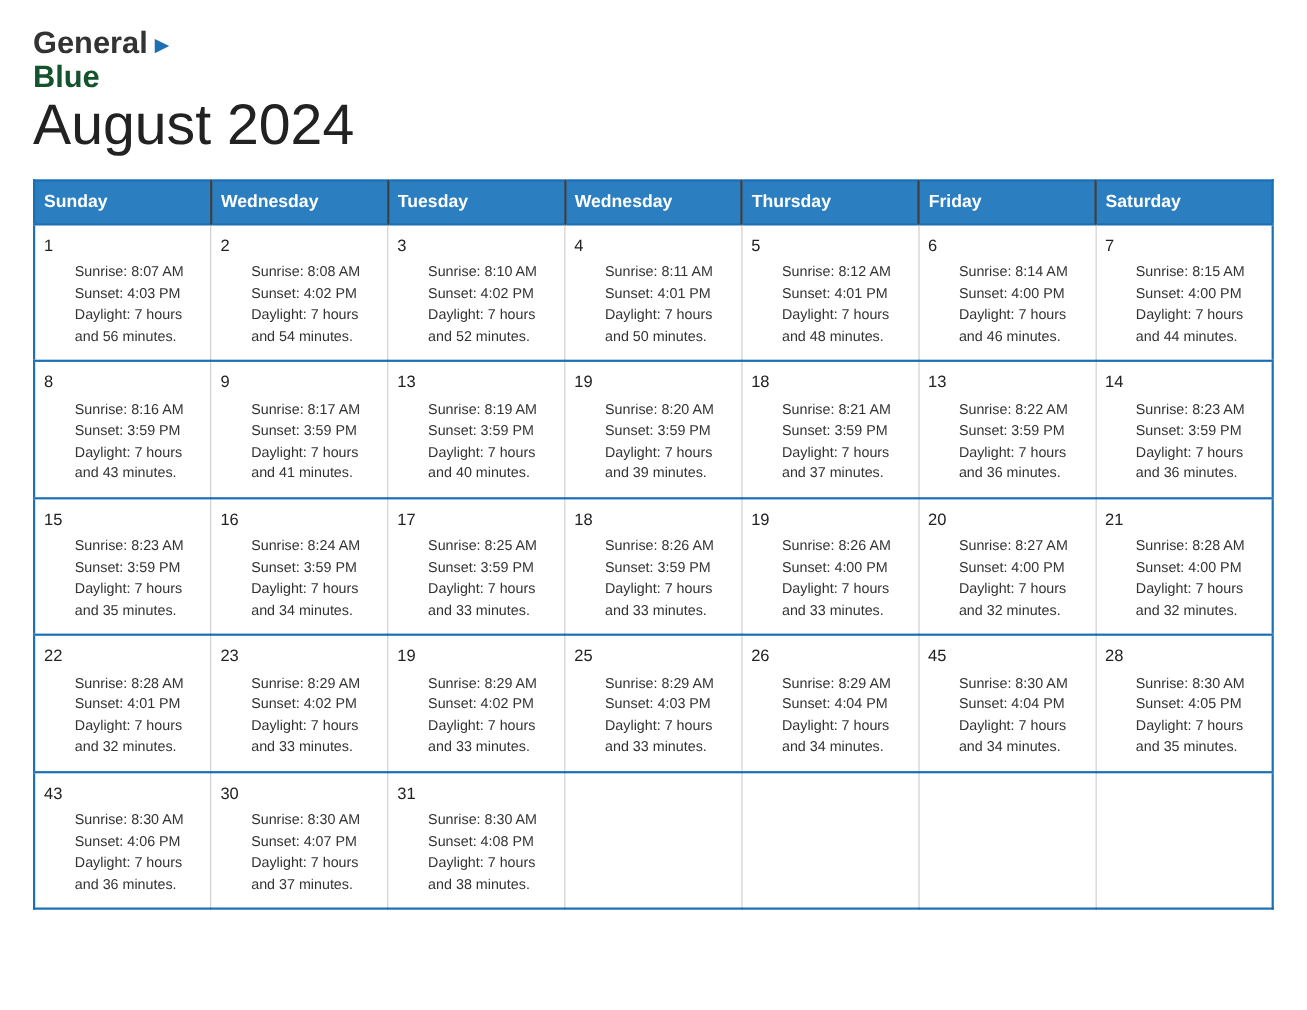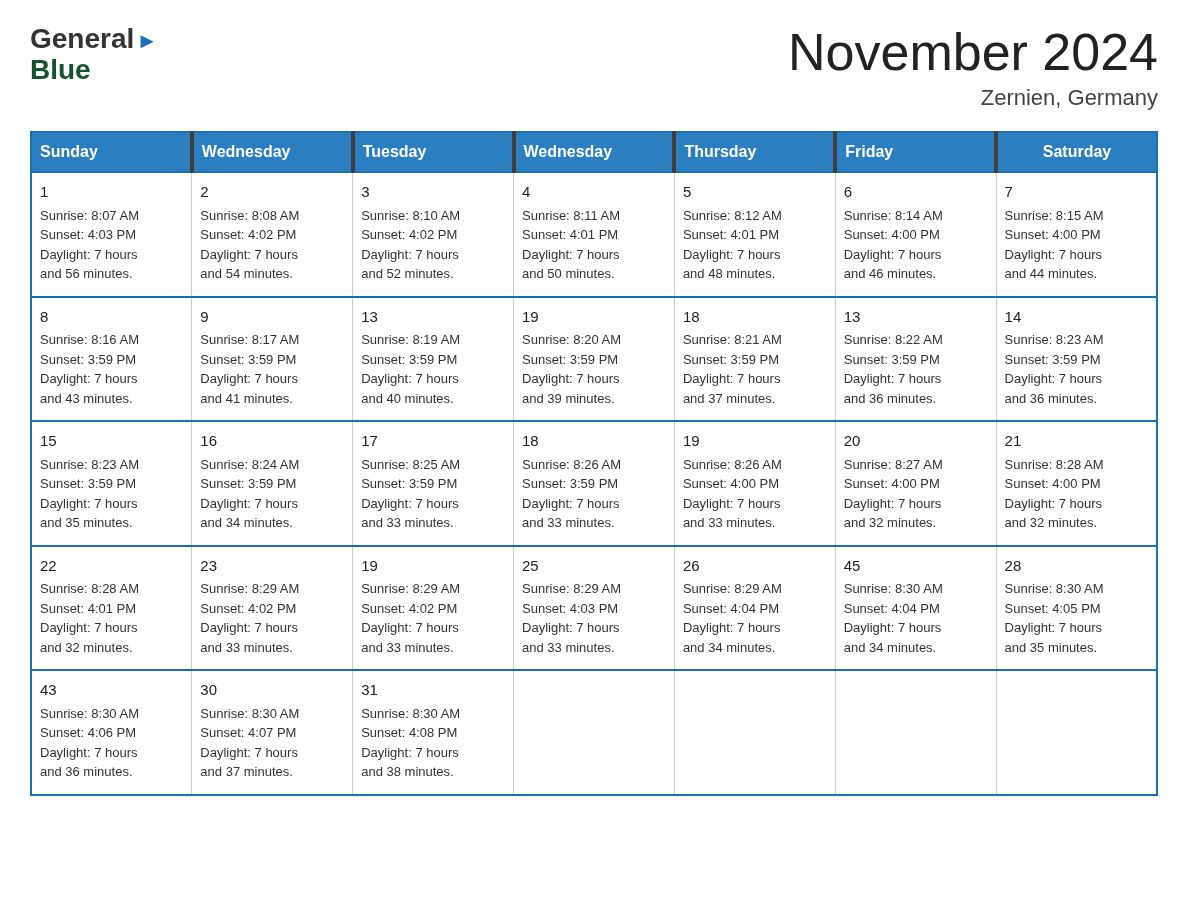--- a/index.html
+++ b/index.html
@@ -8,20 +8,21 @@
       background: #fff;
       padding: 24px 30px;
       width: 1188px;
       min-height: 918px;
     }
     .header-area {
       display: flex;
       justify-content: space-between;
       align-items: flex-start;
       margin-bottom: 20px;
+      flex-direction: column;
     }
     .logo {
       display: flex;
       align-items: center;
       gap: 0;
     }
     .logo-text-blue {
       font-size: 28px;
       font-weight: bold;
       color: #14532d;
@@ -51,23 +52,23 @@
     }
     thead tr {
       background-color: #2b7fc1;
     }
     thead th {
       color: #fff;
       font-size: 16px;
       font-weight: bold;
       padding: 10px 8px;
       text-align: left;
-      border-right: 4px solid #404040;
-    }
-    thead th:last-child { border-right: none; text-align: center; }
+      border-right: 2px solid #404040;
+    }
+    thead th:last-child { border-right: none; }
     tbody tr {
       border-top: 2px solid #1a6fb5;
     }
     tbody td {
       vertical-align: top;
       padding: 8px 8px 12px 8px;
       font-size: 13px;
       color: #333;
       width: calc(100% / 7);
       border-right: 1px solid #ccc;
@@ -78,35 +79,35 @@
     .day-num {
       font-size: 15px;
       font-weight: normal;
       color: #222;
       display: block;
       margin-bottom: 2px;
     }
     .day-info {
       font-size: 13px;
       color: #333;
+      margin-left: 28px;
     }
   </style>
 </head>
 <body>
 
 <div class="header-area">
   <div class="logo">
     <div class="logo-block">
       <span style="font-size:28px;font-weight:bold;color:#333;">General<span style="color:#1a6fb5;font-size:22px;margin-left:2px;">►</span></span>
       <span class="logo-text-blue">Blue</span>
     </div>
   </div>
   <div class="title-block">
-    <div class="main-title">November 2024</div>
-    <div class="subtitle">Zernien, Germany</div>
+    <div class="main-title">August 2024</div>
   </div>
 </div>
 
 <table>
   <thead>
     <tr>
     <th>Sunday</th>
         <th>Wednesday</th>
         <th>Tuesday</th>
         <th>Wednesday</th>

